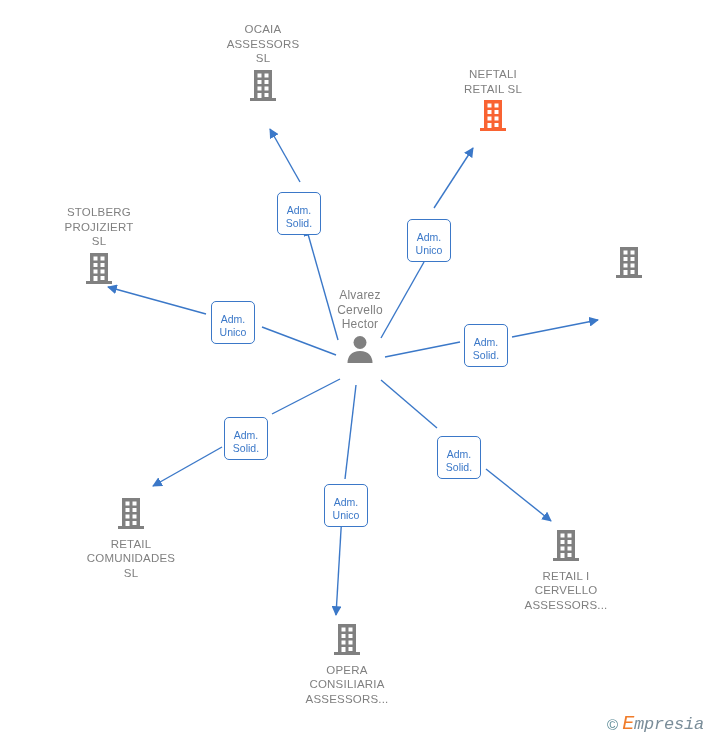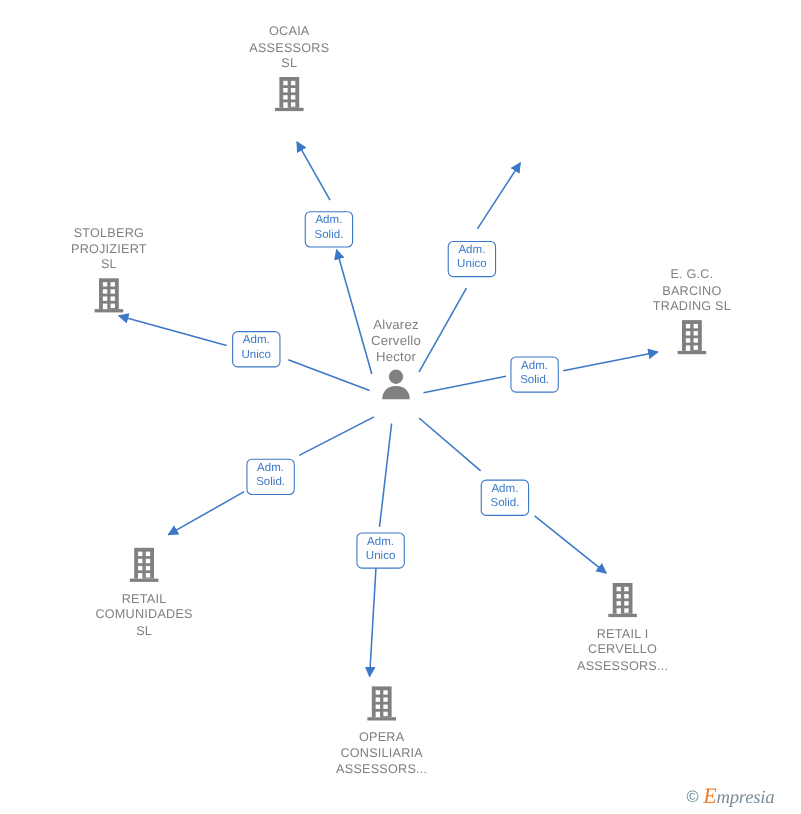--- a/index.html
+++ b/index.html
@@ -48,41 +48,41 @@
   .node.below .node-icon { margin-bottom: 4px; }
   .edge-label {
     position: absolute;
     box-sizing: border-box;
     border: 1px solid #3b78c8;
     border-radius: 5px;
     background: #ffffff;
     color: #3b78c8;
     font-size: 10.5px;
     line-height: 13px;
-    padding: 1px 6px 4px 6px;
+    padding: 11px 6px 4px 6px;
     text-align: center;
     white-space: pre-line;
     min-width: 44px;
   }
   #watermark {
     position: absolute;
     right: 8px;
     bottom: 6px;
     display: flex;
     align-items: center;
     gap: 4px;
     user-select: none;
   }
   #watermark .copy {
     font-size: 15px;
     color: #5a8a96;
     line-height: 1;
   }
   #watermark .brand {
-    font-family: Liberation Serif, serif;
+    font-family: Liberation Mono, monospace;
     font-style: italic;
     font-size: 17px;
     line-height: 1;
     color: #7a8d99;
     letter-spacing: -0.2px;
   }
   #watermark .brand .cap {
     color: #f07c2a;
     font-size: 20px;
   }
@@ -129,20 +129,38 @@
         <rect x="9.5" y="12" width="4" height="4" fill="#ffffff"></rect>
         <rect x="16.5" y="12" width="4" height="4" fill="#ffffff"></rect>
         <rect x="9.5" y="18.5" width="4" height="4" fill="#ffffff"></rect>
         <rect x="16.5" y="18.5" width="4" height="4" fill="#ffffff"></rect>
         <rect x="9.5" y="25" width="4" height="5" fill="#ffffff"></rect>
         <rect x="16.5" y="25" width="4" height="4" fill="#ffffff"></rect>
       </svg>
     </span>
   </div>
 
+  <div class="node above" style="left:493px; top:67px;">
+    <div class="node-label" style="color:#808080;">NEFTALI
+RETAIL  SL</div>
+    <span class="node-icon">
+      <svg width="30" height="34" viewBox="0 0 30 34" xmlns="http://www.w3.org/2000/svg">
+        <rect x="6" y="2" width="18" height="28" fill="#f96332"></rect>
+        <rect x="2" y="30" width="26" height="3" fill="#f96332"></rect>
+        <rect x="9.5" y="5.5" width="4" height="4" fill="#ffffff"></rect>
+        <rect x="16.5" y="5.5" width="4" height="4" fill="#ffffff"></rect>
+        <rect x="9.5" y="12" width="4" height="4" fill="#ffffff"></rect>
+        <rect x="16.5" y="12" width="4" height="4" fill="#ffffff"></rect>
+        <rect x="9.5" y="18.5" width="4" height="4" fill="#ffffff"></rect>
+        <rect x="16.5" y="18.5" width="4" height="4" fill="#ffffff"></rect>
+        <rect x="9.5" y="25" width="4" height="5" fill="#ffffff"></rect>
+        <rect x="16.5" y="25" width="4" height="4" fill="#ffffff"></rect>
+      </svg>
+    </span>
+  </div>
 
   <div class="node above" style="left:99px; top:205px;">
     <div class="node-label">STOLBERG
 PROJIZIERT
 SL</div>
     <span class="node-icon">
       <svg width="30" height="34" viewBox="0 0 30 34" xmlns="http://www.w3.org/2000/svg">
         <rect x="6" y="2" width="18" height="28" fill="#808080"></rect>
         <rect x="2" y="30" width="26" height="3" fill="#808080"></rect>
         <rect x="9.5" y="5.5" width="4" height="4" fill="#ffffff"></rect>
@@ -151,23 +169,20 @@
         <rect x="16.5" y="12" width="4" height="4" fill="#ffffff"></rect>
         <rect x="9.5" y="18.5" width="4" height="4" fill="#ffffff"></rect>
         <rect x="16.5" y="18.5" width="4" height="4" fill="#ffffff"></rect>
         <rect x="9.5" y="25" width="4" height="5" fill="#ffffff"></rect>
         <rect x="16.5" y="25" width="4" height="4" fill="#ffffff"></rect>
       </svg>
     </span>
   </div>
 
   <div class="node above" style="left:629px; top:243px;">
-    <div class="node-label">E. G.C.
-BARCINO
-TRADING  SL</div>
     <span class="node-icon">
       <svg width="30" height="34" viewBox="0 0 30 34" xmlns="http://www.w3.org/2000/svg">
         <rect x="6" y="2" width="18" height="28" fill="#808080"></rect>
         <rect x="2" y="30" width="26" height="3" fill="#808080"></rect>
         <rect x="9.5" y="5.5" width="4" height="4" fill="#ffffff"></rect>
         <rect x="16.5" y="5.5" width="4" height="4" fill="#ffffff"></rect>
         <rect x="9.5" y="12" width="4" height="4" fill="#ffffff"></rect>
         <rect x="16.5" y="12" width="4" height="4" fill="#ffffff"></rect>
         <rect x="9.5" y="18.5" width="4" height="4" fill="#ffffff"></rect>
         <rect x="16.5" y="18.5" width="4" height="4" fill="#ffffff"></rect>

